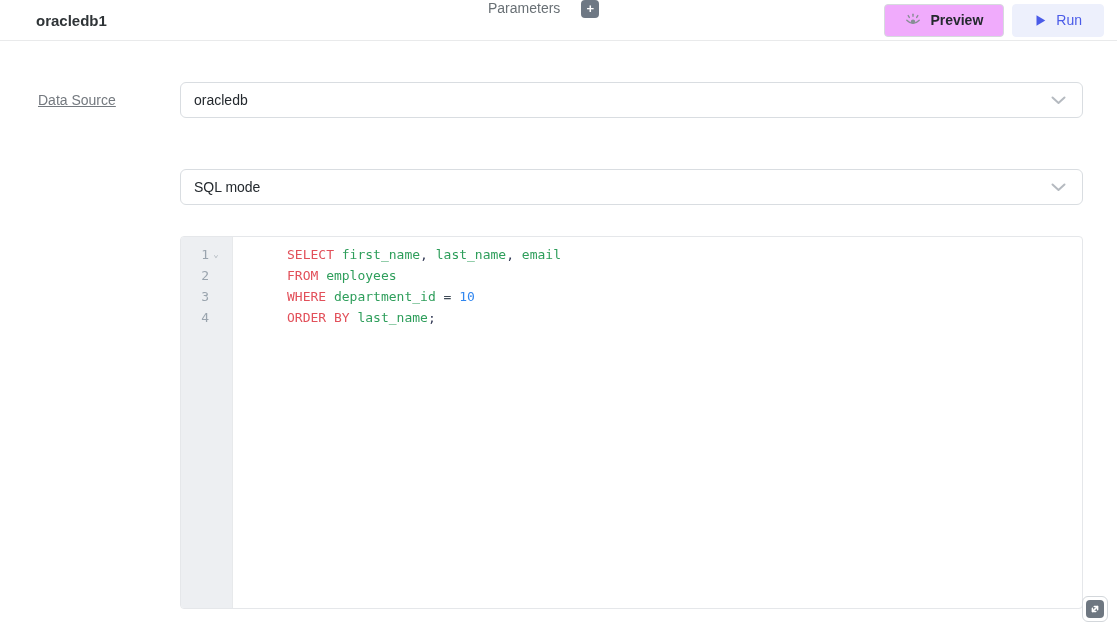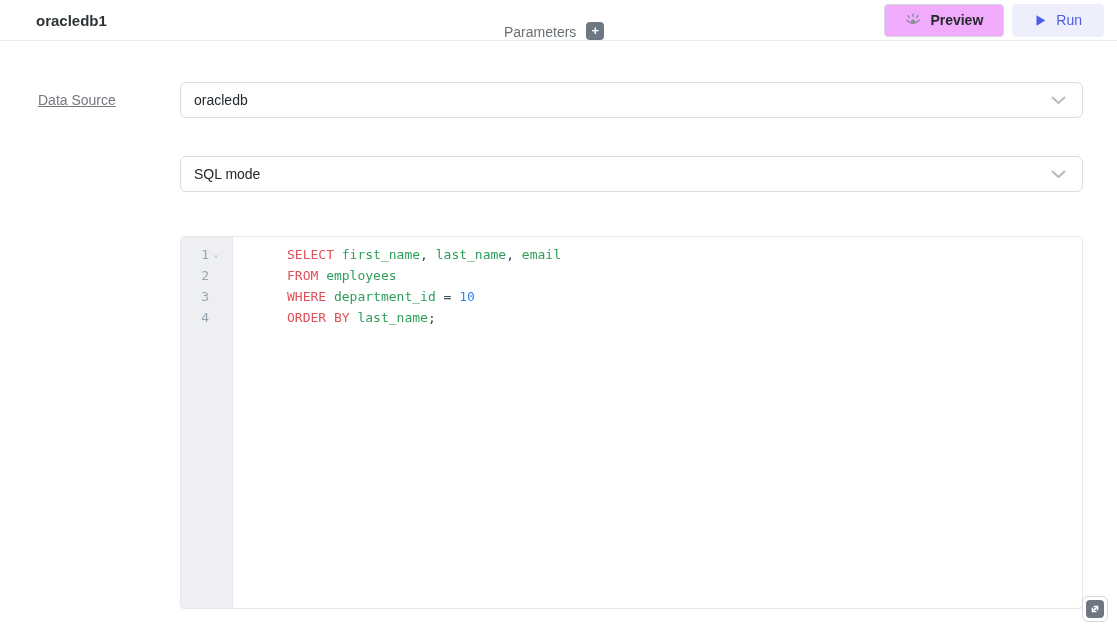--- a/index.html
+++ b/index.html
@@ -2,41 +2,41 @@
 <html style="--c-accent: #4a5be8; --c-run-bg: #edf0fc; --c-keyword: #e2505a; --c-identifier: #2e9e5b; --c-number: #2f86f0; --c-operator: #3f4a56; --c-punctuation: #333a56; --c-text: #24292e;"><head>
 <meta charset="utf-8">
 <style>
   * { margin:0; padding:0; box-sizing:border-box; }
   html,body { width:1117px; height:643px; background:#fff; font-family:"Liberation Sans", sans-serif; overflow:hidden; }
 
   
   .header { position:relative; height:41px; display:flex; align-items:center;
             padding:0 13px 0 36px; border-bottom:1px solid #e9eaeb; background:#fff; }
   .title { font-size:15px; font-weight:600; color:#2f3437; }
-  .center-group { position:absolute; left:504px; top:0; bottom:0; display:flex; align-items:flex-end; gap:10px; }
+  .center-group { position:absolute; left:488px; top:0; bottom:0; display:flex; align-items:flex-start; gap:21px; }
   .params-label { font-size:14px; color:#697075; }
   .plus-btn { width:18px; height:18px; border:none; border-radius:4px; background:#6e7884;
               color:#fff; font-size:13px; line-height:16px; font-weight:700; cursor:pointer;
               display:flex; align-items:center; justify-content:center; padding-bottom:1px; }
   .btn-group { margin-left:auto; display:flex; gap:8px; }
   .btn { height:33px; display:inline-flex; align-items:center; justify-content:center; gap:9px;
          font-size:14px; border-radius:4px; cursor:pointer; font-family:inherit; }
   .btn-preview { background:#f0abfc; border:1px solid #d6dade; color:#24292e; padding:0 20px;font-weight:bold; }
   .btn-run { background:var(--c-run-bg); border:1px solid var(--c-run-bg); color:var(--c-accent); padding:0 21px; }
   .eye-ic { display:inline-flex; color:#878e95; }
   .play-ic { display:inline-flex; color:var(--c-accent); }
 
   
   .main { position:relative; height:590px; }
   .field-label { position:absolute; left:38px; top:51px; font-size:14px; color:#74797f;text-decoration:underline; }
   .select-box { position:absolute; left:180px; width:903px; height:36px; background:#fff;
                 border:1px solid #d9dde1; border-radius:6px; display:flex; align-items:center;
                 padding:0 16px 0 13px; font-size:14px; color:#24292e; cursor:pointer; }
   .select-ds { top:41px; }
-  .select-mode { top:115px; }
+  .select-mode { top:128px; }
   .select-value { flex:1; }
   .chev { display:inline-flex; color:#b5bac0; }
 
   
   .editor { position:absolute; left:180px; top:195px; width:903px; height:373px;
             border:1px solid #e5e7ea; border-radius:4px; background:#fff; display:flex; overflow:hidden; }
   .gutter { width:52px; background:#edeff2; border-right:1px solid #e7e9eb;
             padding-top:7px; font-family:"DejaVu Sans Mono", monospace; font-size:13px;
             color:#9aa4ae; flex-shrink:0; }
   .gutter-row { height:21px; line-height:21px; display:flex; justify-content:flex-end; padding-right:10px; }

